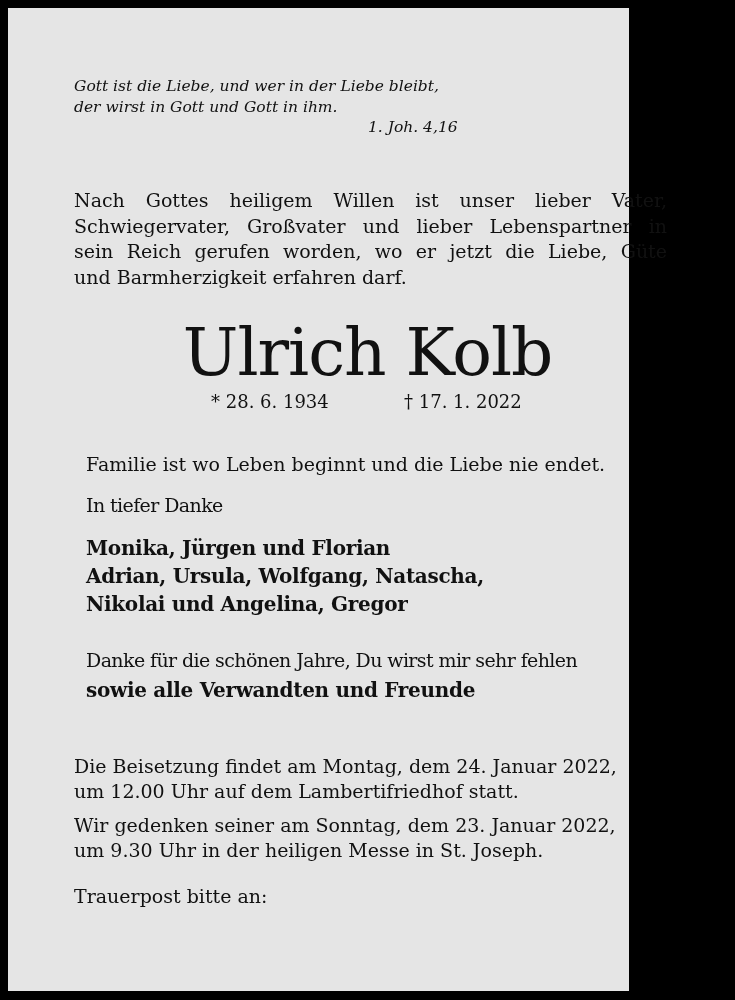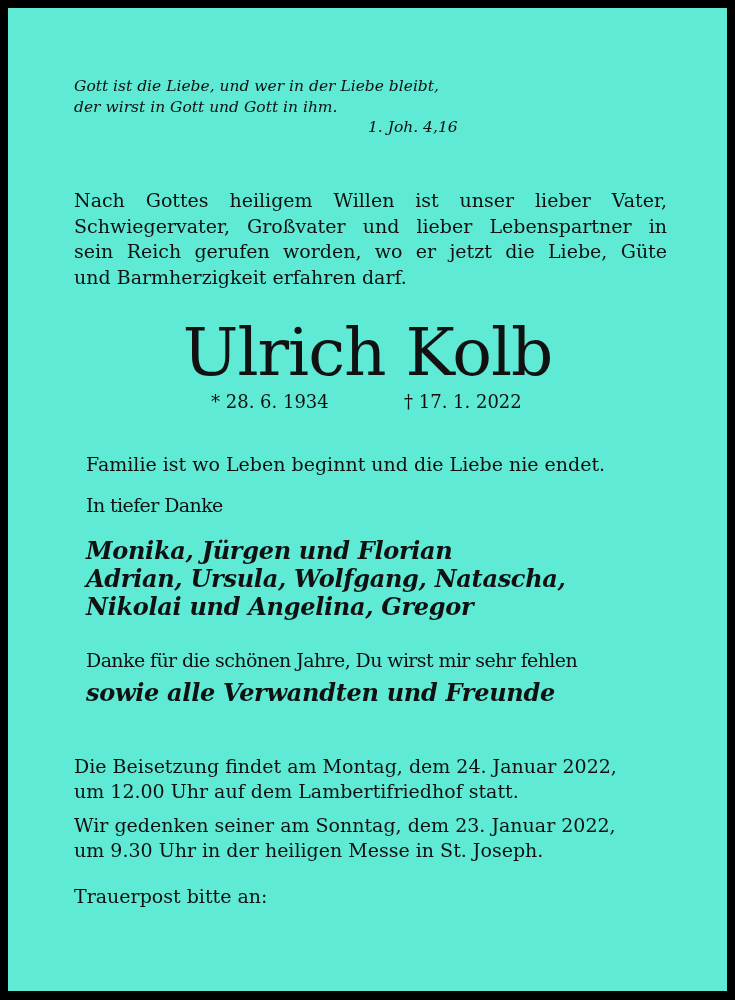--- a/index.html
+++ b/index.html
@@ -1,40 +1,40 @@
 <!DOCTYPE html>
 <html><head>
   <meta charset="utf-8">
   <style>
     html, body { margin: 0; padding: 0; }
     body {
       width: 735px; height: 1000px; background: #000; position: relative; overflow: hidden;
       font-family: "DejaVu Serif", "Liberation Serif", serif; color: #111;
     }
     .page {
-      position: absolute; left: 8px; top: 8px; width: 719px; height: 983px;
-      background: #5eead4;
+      position: absolute; left: 8px; top: 8px; width: 621px; height: 983px;
+      background: #e5e5e5;
     }
     .abs { position: absolute; white-space: nowrap; }
     .quote { left: 66px; top: 68px; font-style: italic; font-size: 15.5px; line-height: 21px; }
     .quote-ref { left: 360px; top: 110px; font-style: italic; font-size: 15.5px; }
     .intro {
       position: absolute; left: 66px; top: 180px; width: 593px;
       font-size: 19px; line-height: 25.5px; text-align: justify; text-align-last: left;
     }
     .intro span { display: block; text-align: justify; text-align-last: justify; }
     .intro span.last { text-align-last: left; }
     .name {
       position: absolute; left: 0; top: 310px; width: 719px; text-align: center;
       font-weight: normal; font-size: 66px; line-height: 70px; letter-spacing: -1px;
     }
     .birth { left: 203px; top: 383px; font-size: 18px; }
     .death { left: 396px; top: 383px; font-size: 18px; }
     .line { position: absolute; left: 78px; font-size: 19px; white-space: nowrap; }
-    .bold { font-weight: bold; font-size: 24px; letter-spacing: -0.3px; font-style: italic; }
+    .bold { font-weight: bold; font-size: 20px; letter-spacing: -0.3px; }
     .cond { letter-spacing: -0.6px; }
     .block { position: absolute; left: 66px; width: 593px; font-size: 19px; line-height: 25px; }
     .block span { display: block; white-space: nowrap; }
     .post { position: absolute; left: 66px; top: 876px; font-size: 19px; line-height: 25px; white-space: nowrap; }
     .post-addr { position: absolute; left: 282px; top: 876px; font-size: 19px; line-height: 25px; }
     .post-addr span { display: block; white-space: nowrap; }
   </style>
 </head>
 <body>
 

